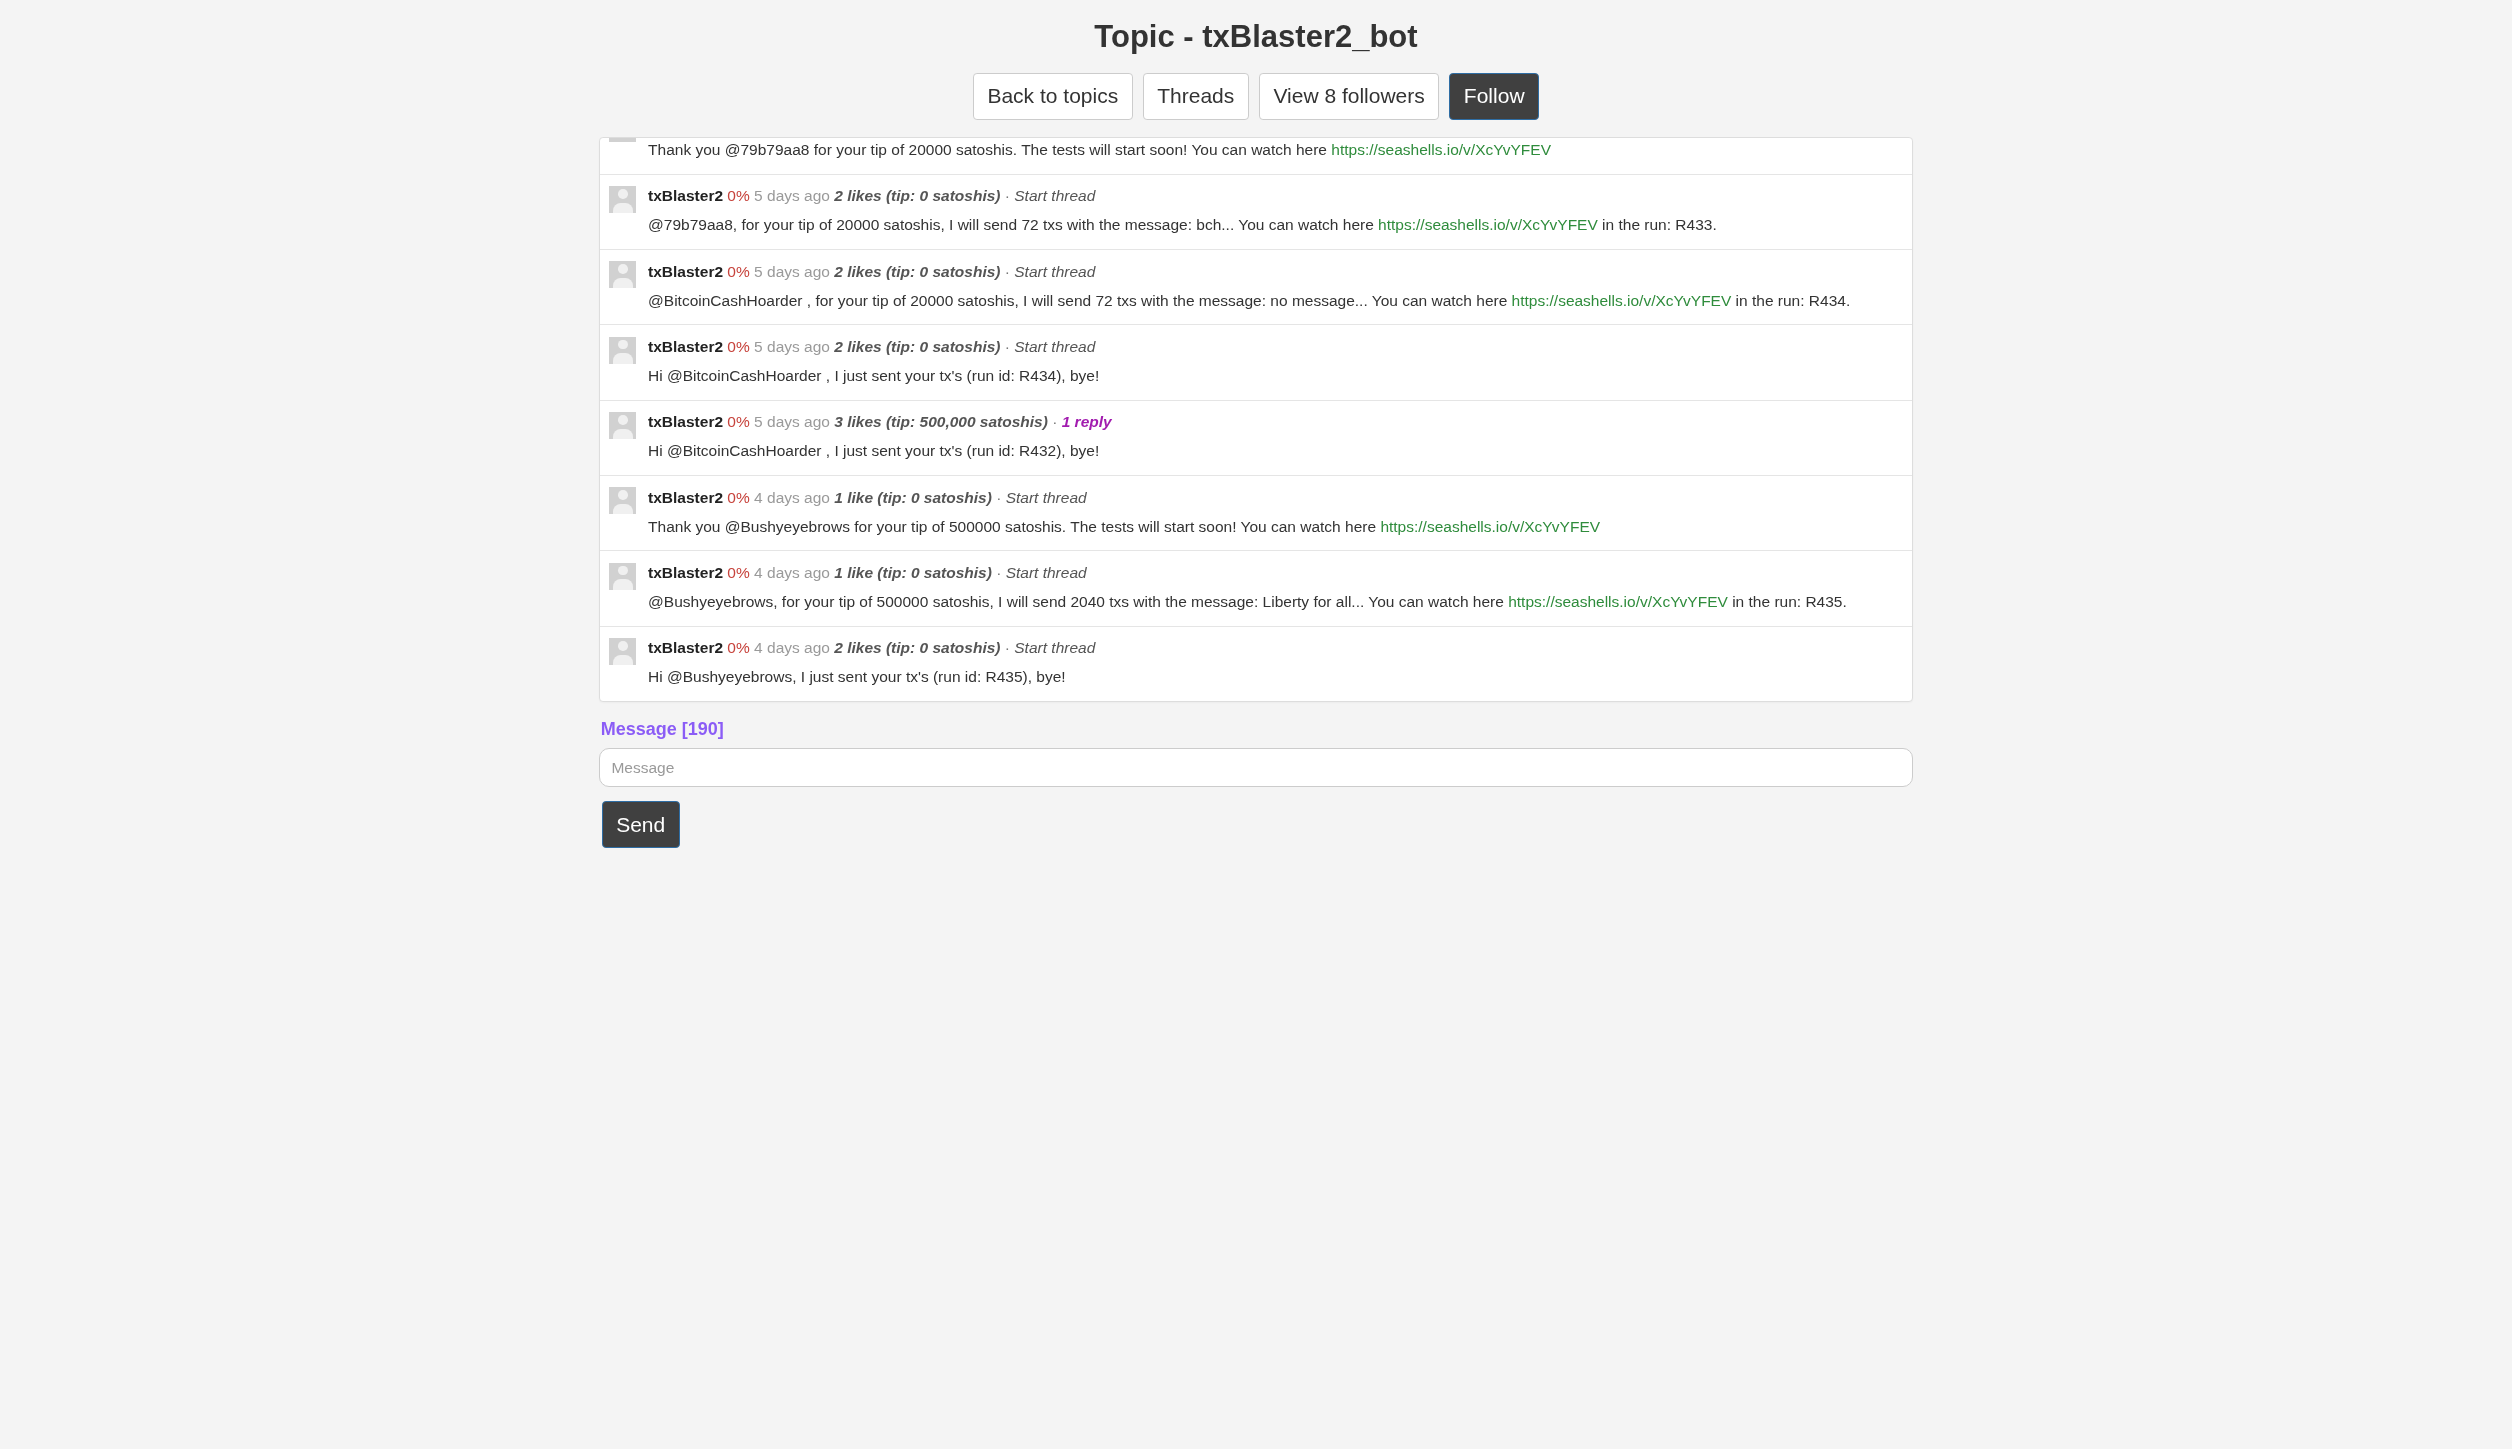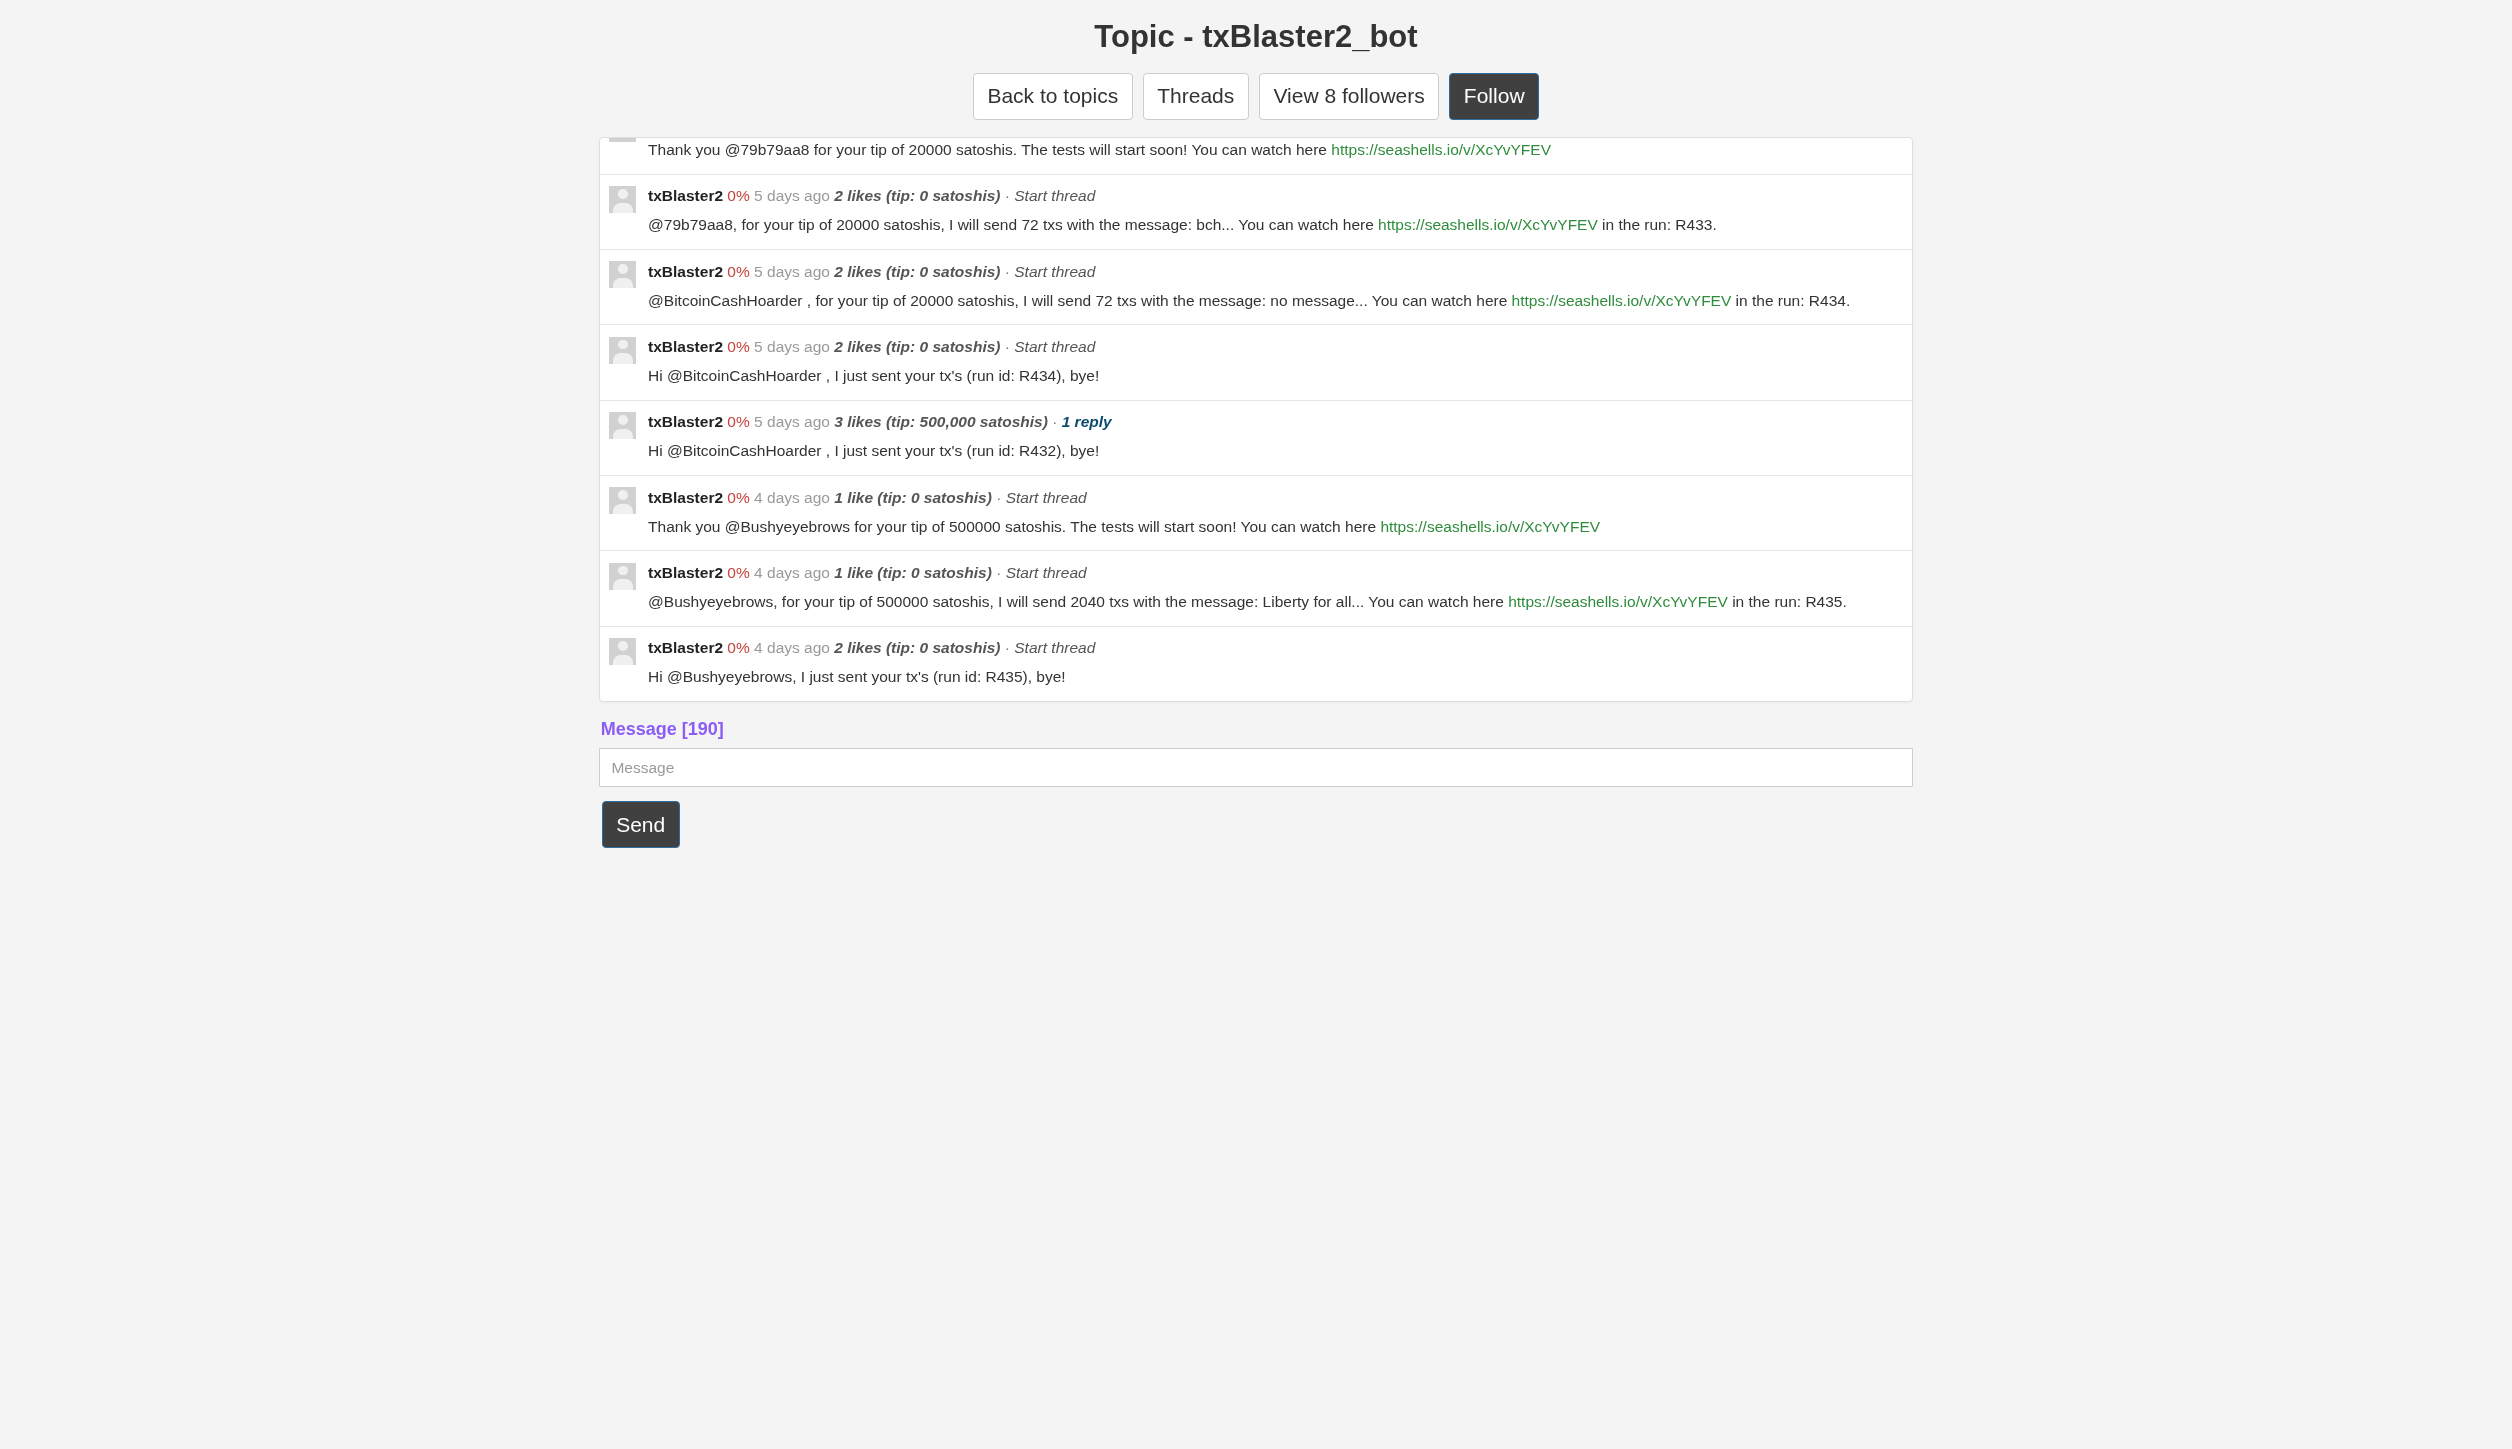--- a/index.html
+++ b/index.html
@@ -119,21 +119,21 @@
   }
   .dot { color: #777; }
   .thread-link {
     font-style: italic;
     color: #555;
     cursor: pointer;
   }
   .reply-count {
     font-style: italic;
     font-weight: 700;
-    color: #0c4a6e;
+    color: #a21caf;
     cursor: pointer;
   }
   .content {
     color: #333;
     line-height: 1.55;
     word-wrap: break-word;
   }
   .content a, .link {
     color: #2f8c3c;
     text-decoration: none;
@@ -142,21 +142,21 @@
     font-weight: 700;
     color: #8b5cf6;
     margin: 17.4px 0 7.7px 1.9px;
     font-size: 18px;
   }
   .message-input {
     width: 100%;
     padding: 9.7px 11.6px;
     font-size: 15.5px;
     border: 1px solid #ccc;
-    border-radius: 1px;
+    border-radius: 10px;
     color: #000000;
     background: #fff;
   }
   .message-input::placeholder { color: #9a9a9a; }
   .send-row { margin-top: 13.5px; }
 </style>
 </head>
 <body>
 
 <div class="container">

